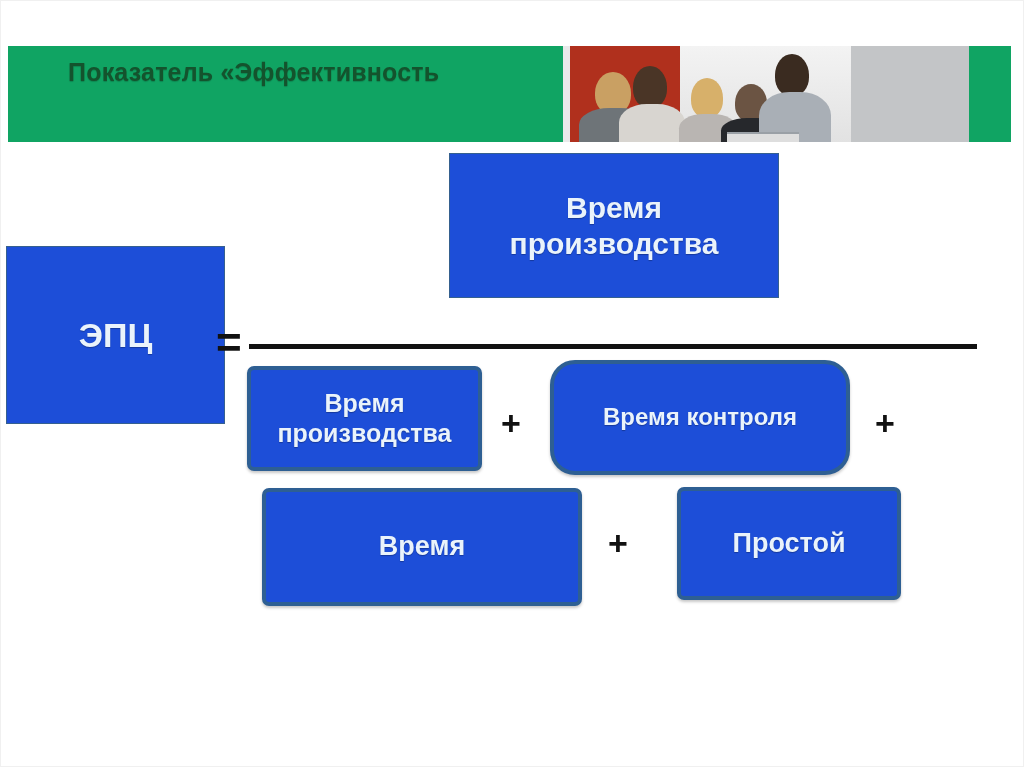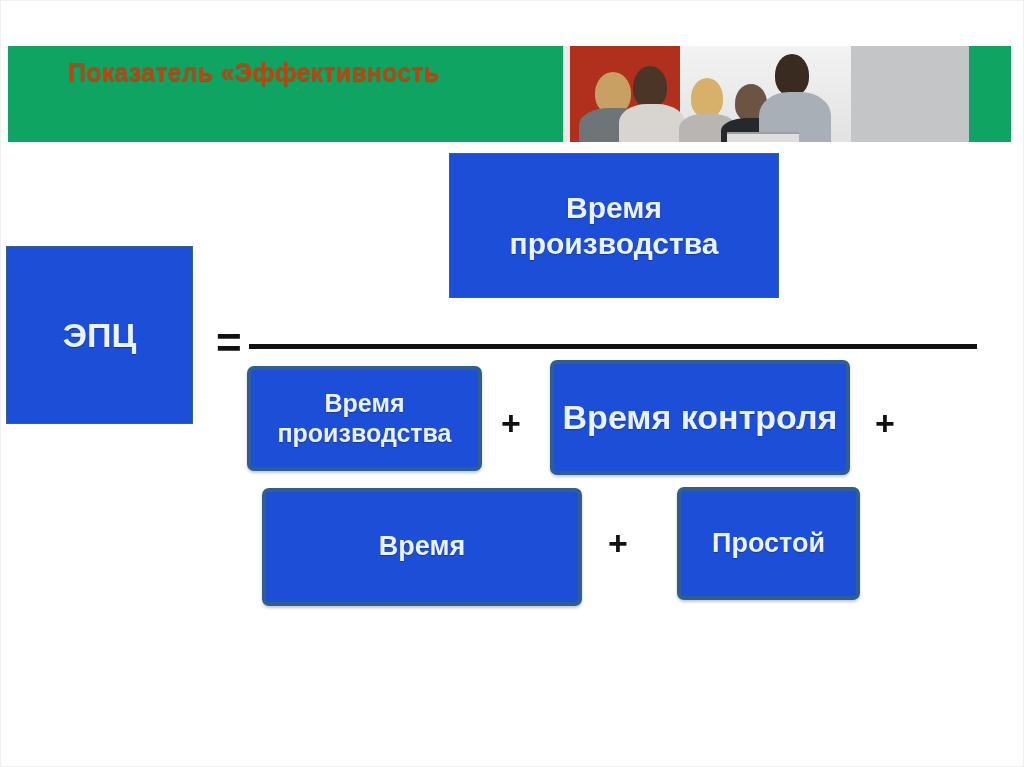--- a/index.html
+++ b/index.html
@@ -36,21 +36,21 @@
     top: 0;
     width: 556px;
     height: 96px;
     background: #10A463;
   }
   .header-title {
     position: absolute;
     left: 60px;
     top: 10px;
     width: 480px;
-    color: #c2410c;
+    color: #14532d;
     font-size: 25px;
     font-weight: bold;
     line-height: 1.28;
     letter-spacing: 0.2px;
     text-shadow: 0 1px 1px rgba(0,0,0,0.18);
   }
   .header-photo {
     position: absolute;
     left: 555px;
     top: 0;
@@ -93,26 +93,26 @@
   .flat-box {
     border: 1px solid #35608f;
   }
   .round-box {
     border: 4px solid #2E5F93;
     border-radius: 7px;
     box-shadow: 0 2px 3px rgba(0,0,0,0.22);
   }
 
   
-  #box-epc        { left: 5px;   top: 245px; width: 187px; height: 178px; font-size: 34px; }
+  #box-epc        { left: 5px;   top: 245px; width: 219px; height: 178px; font-size: 34px; }
   #box-numerator  { left: 448px; top: 152px; width: 330px; height: 145px; font-size: 30px; }
   #box-prod-d     { left: 246px; top: 365px; width: 235px; height: 105px; font-size: 25px; }
-  #box-quality    { left: 549px; top: 359px; width: 300px; height: 115px; font-size: 34px; }
+  #box-quality    { left: 549px; top: 359px; width: 300px; height: 115px; font-size: 24px; border-radius: 25px; }
   #box-move       { left: 261px; top: 487px; width: 320px; height: 118px; font-size: 27px; }
-  #box-idle       { left: 676px; top: 486px; width: 183px; height: 113px; font-size: 27px; }
+  #box-idle       { left: 676px; top: 486px; width: 224px; height: 113px; font-size: 27px; }
 
   
   .op {
     position: absolute;
     color: #111111;
     font-weight: bold;
     font-family: "Liberation Sans", "DejaVu Sans", sans-serif;
     line-height: 1;
   }
   #op-equals { left: 215px; top: 320px; font-size: 44px; }

